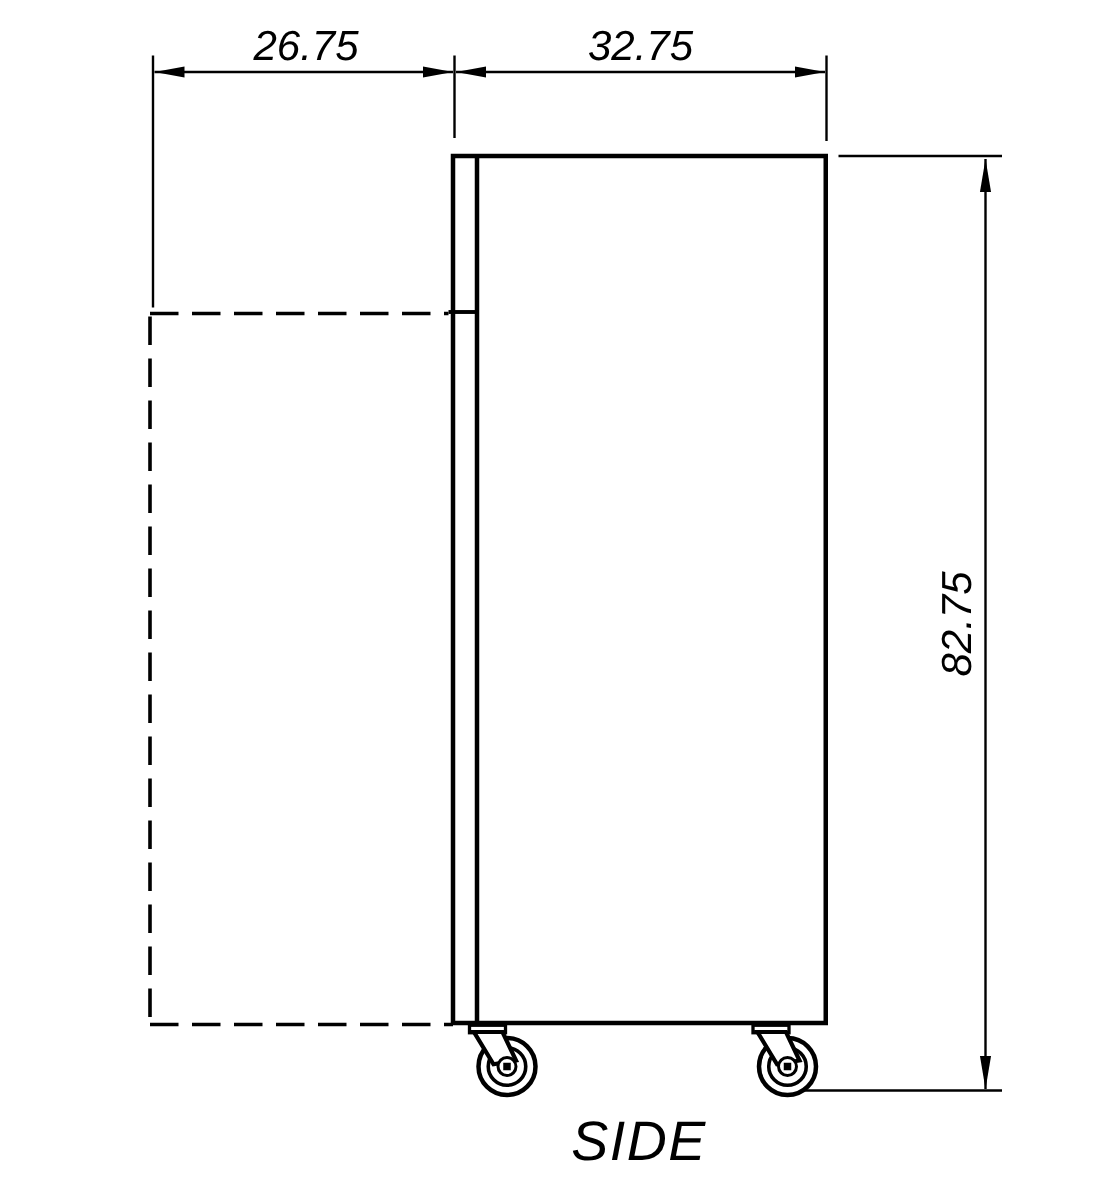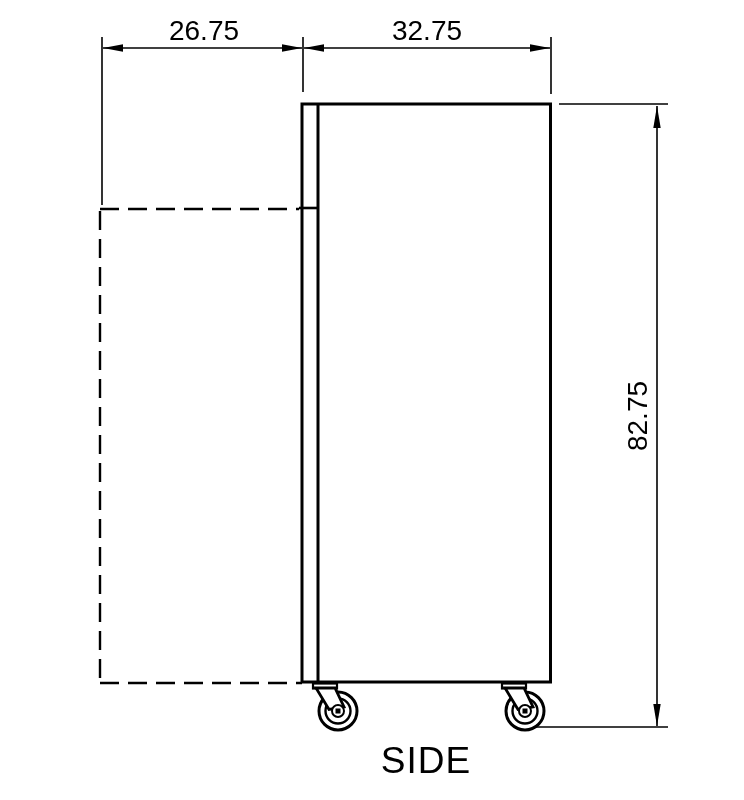--- a/index.html
+++ b/index.html
@@ -7,20 +7,21 @@
     padding: 0;
     background: #ffffff;
   }
   #canvas {
     position: relative;
     width: 683px;
     height: 800px;
     background: #ffffff;
     overflow: hidden;
     font-family: "Liberation Sans", sans-serif;
+    font-style: italic;
   }
   svg text {
     font-family: "Liberation Sans", sans-serif;
     fill: #000000;
   }
   .dim-label {
     font-size: 28px;
   }
   .view-label {
     font-size: 37px;

